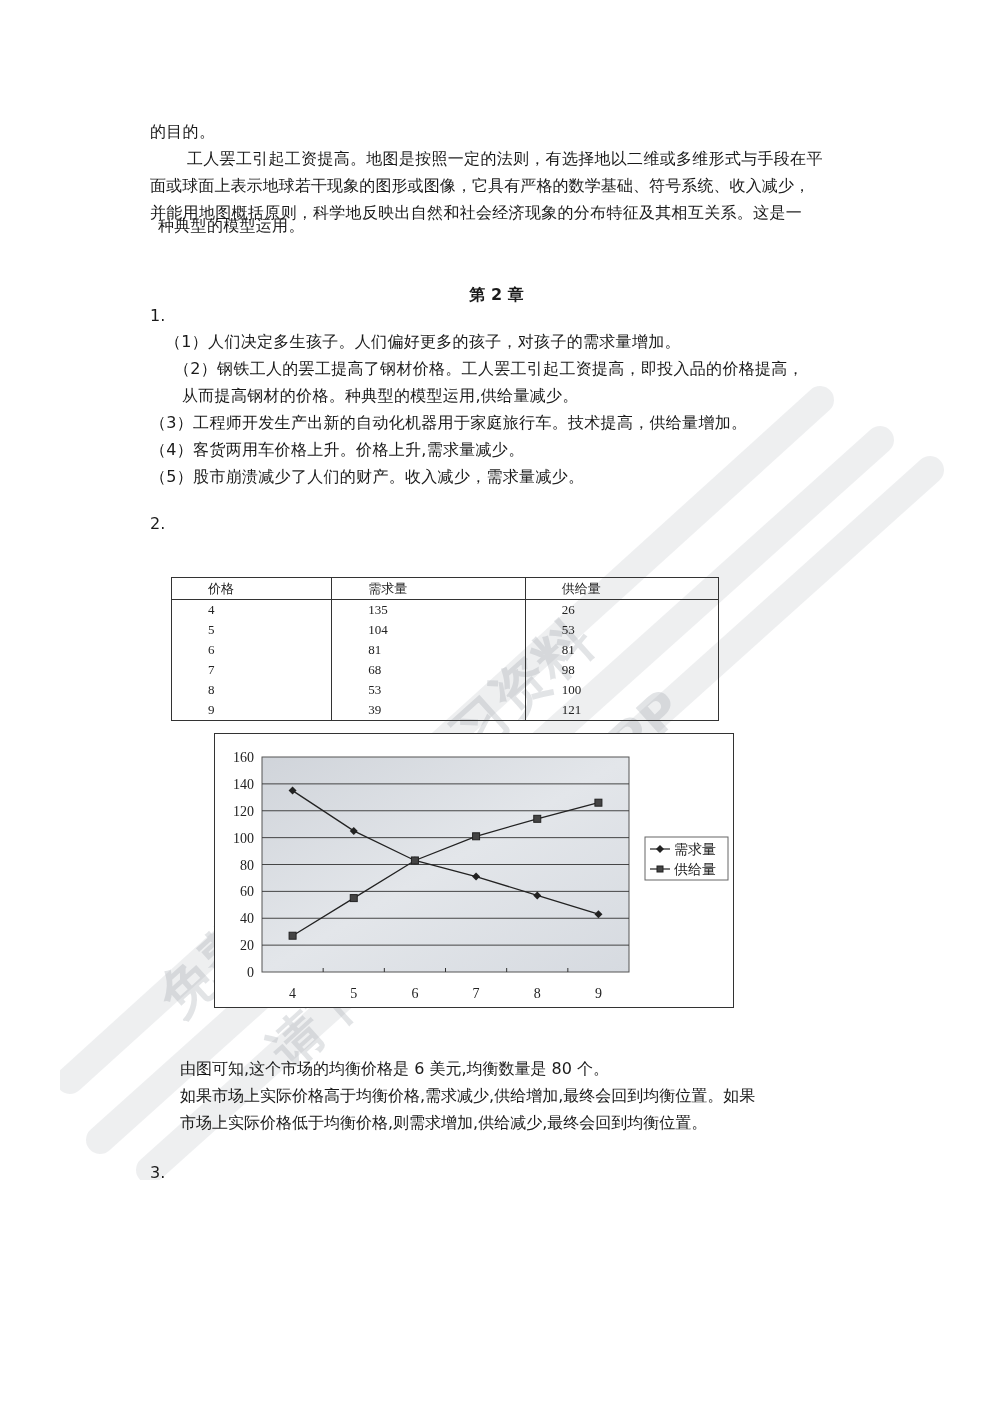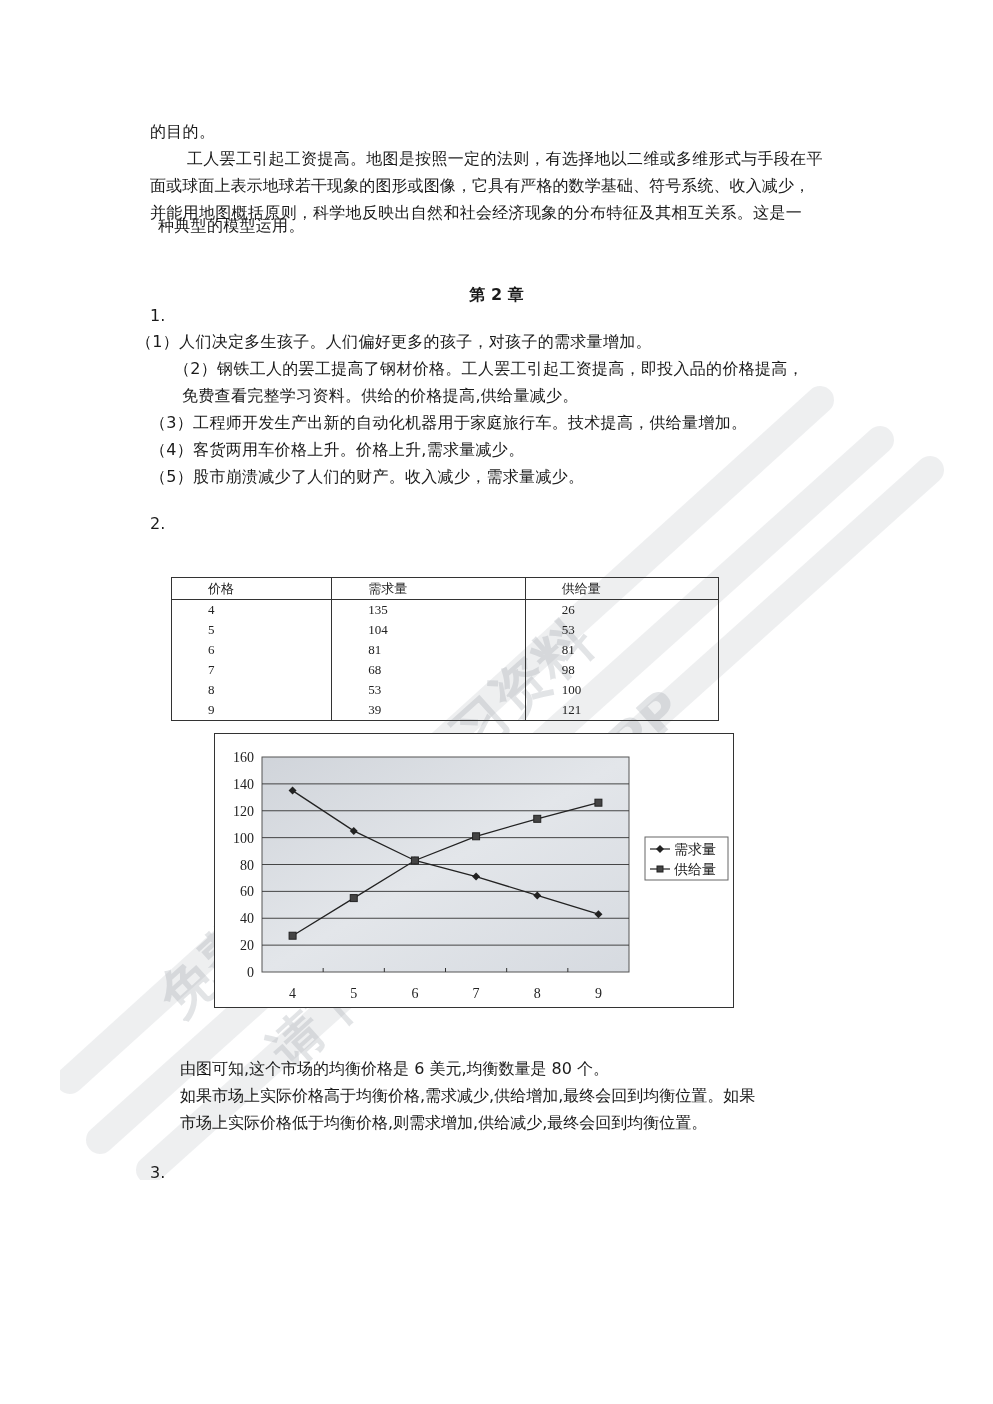--- a/index.html
+++ b/index.html
@@ -38,23 +38,23 @@
 
   <div class="p" style="left:150px; top:118px;">的目的。</div>
   <div class="p" style="left:187px; top:145px;">工人罢工引起工资提高。地图是按照一定的法则，有选择地以二维或多维形式与手段在平</div>
   <div class="p" style="left:150px; top:172px; letter-spacing:0.1px;">面或球面上表示地球若干现象的图形或图像，它具有严格的数学基础、符号系统、收入减少，</div>
   <div class="p" style="left:150px; top:199px;">并能用地图概括原则，科学地反映出自然和社会经济现象的分布特征及其相互关系。这是一</div>
   <div class="p" style="left:150px; top:212px;margin-left:8px;">种典型的模型运用。</div>
 
   <div class="title">第 2 章</div>
 
   <div class="qnum" style="top:306px;">1.</div>
-  <div class="p" style="left:136px; top:328px;">（1）人们决定多生孩子。人们偏好更多的孩子，对孩子的需求量增加。</div>
+  <div class="p" style="left:165px; top:328px;">（1）人们决定多生孩子。人们偏好更多的孩子，对孩子的需求量增加。</div>
   <div class="p" style="left:150px; top:355px;margin-left:24px;">（2）钢铁工人的罢工提高了钢材价格。工人罢工引起工资提高，即投入品的价格提高，</div>
-  <div class="p" style="left:182px; top:382px;">免费查看完整学习资料。供给的价格提高,供给量减少。</div>
+  <div class="p" style="left:182px; top:382px;">从而提高钢材的价格。种典型的模型运用,供给量减少。</div>
   <div class="p" style="left:150px; top:409px;">（3）工程师开发生产出新的自动化机器用于家庭旅行车。技术提高，供给量增加。</div>
   <div class="p" style="left:150px; top:436px;">（4）客货两用车价格上升。价格上升,需求量减少。</div>
   <div class="p" style="left:150px; top:463px;">（5）股市崩溃减少了人们的财产。收入减少，需求量减少。</div>
 
   <div class="qnum" style="top:514px;">2.</div>
 
   <table class="data">
     <thead>
       <tr>
         <th class="c1">价格</th>

